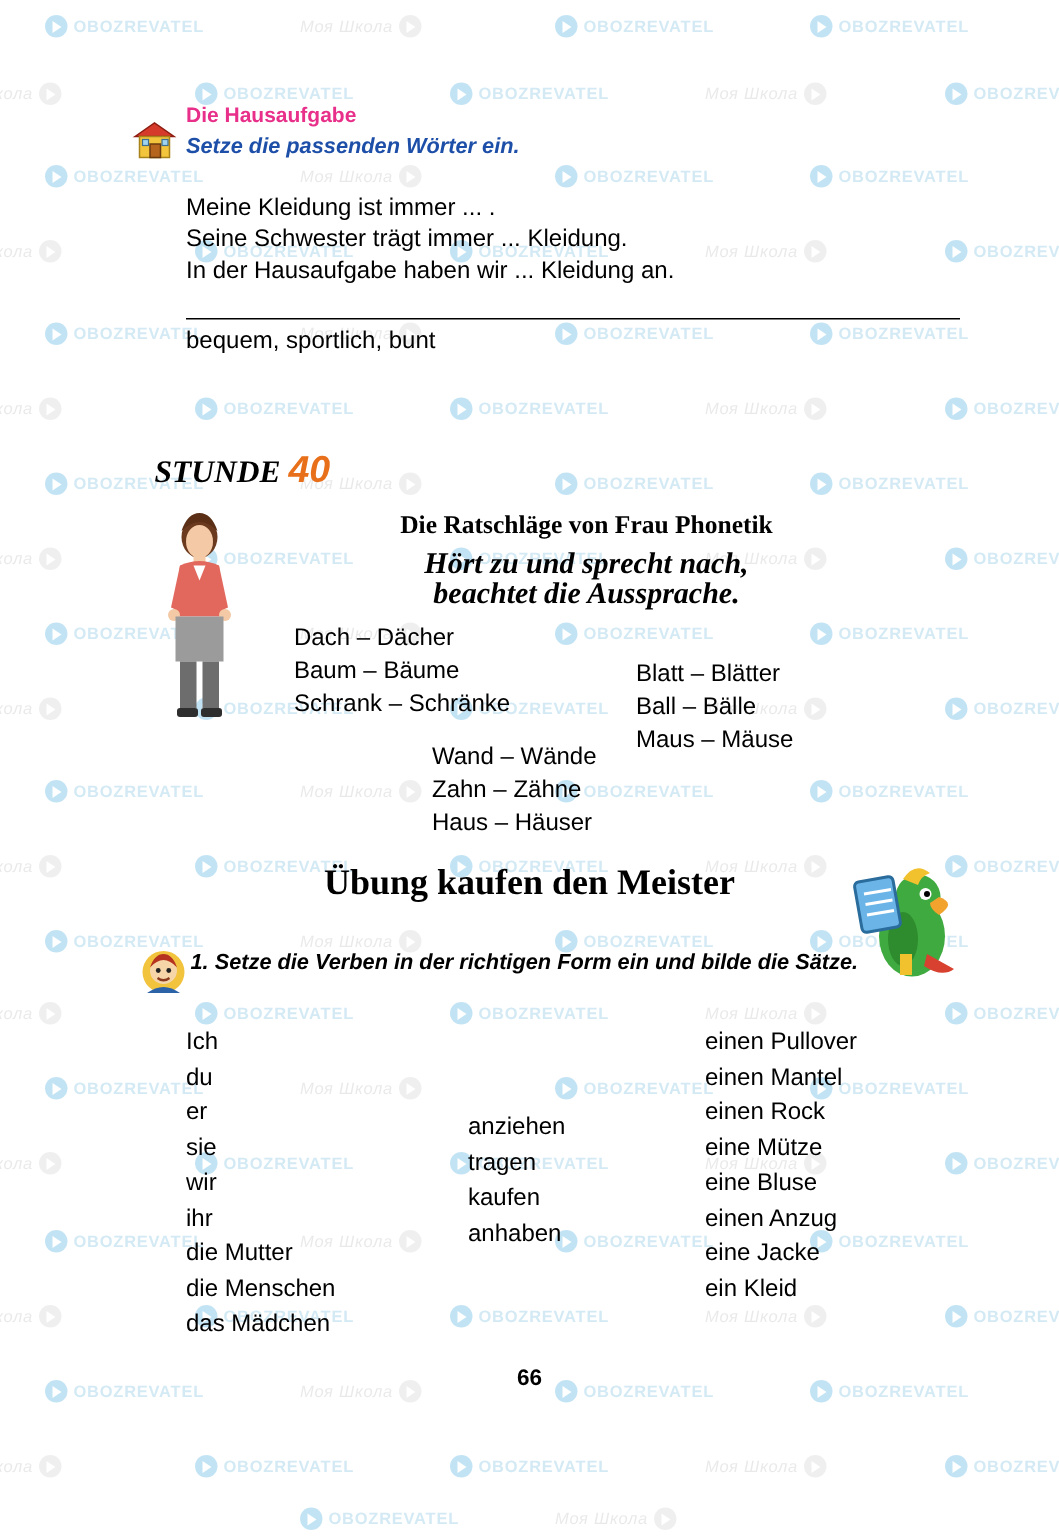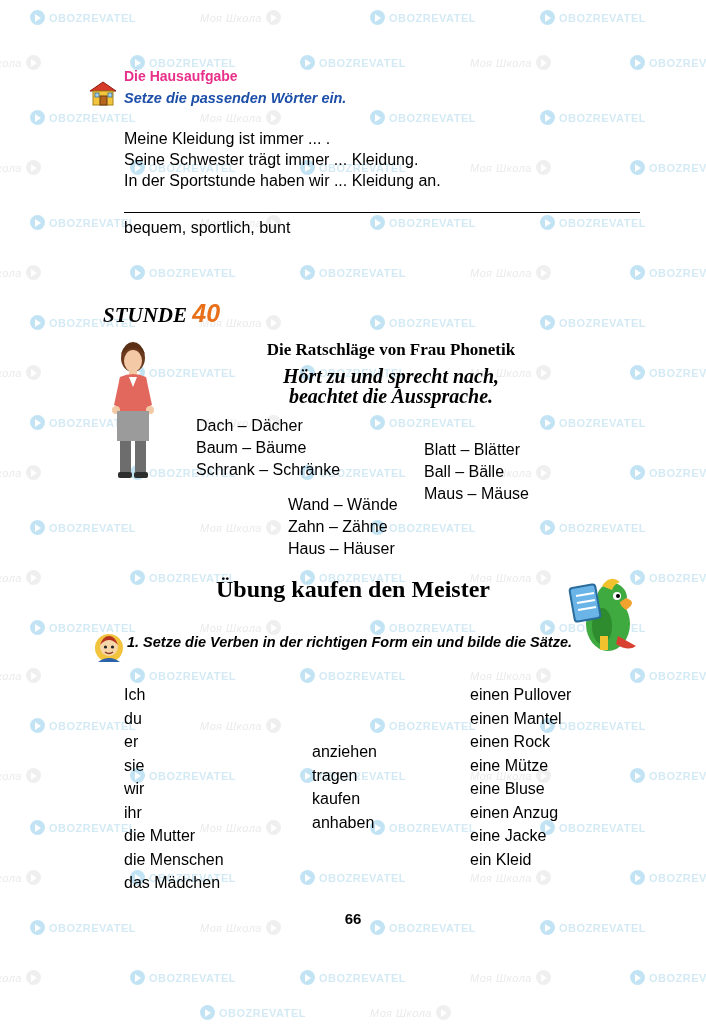--- a/index.html
+++ b/index.html
@@ -637,21 +637,21 @@
     <rect x="7" y="13" width="4" height="4" fill="#9fd3f0" stroke="#3f6f8e" stroke-width="0.8"></rect>
     <rect x="20" y="13" width="4" height="4" fill="#9fd3f0" stroke="#3f6f8e" stroke-width="0.8"></rect>
   </svg>
 
   <div class="hw-head">Die Hausaufgabe</div>
   <div class="hw-sub">Setze die passenden Wörter ein.</div>
 
   <div class="hw-lines">
     <div>Meine Kleidung ist immer ... .</div>
     <div>Seine Schwester trägt immer ... Kleidung.</div>
-    <div>In der Sportstunde haben wir ... Kleidung an.</div>
+    <div>In der Hausaufgabe haben wir ... Kleidung an.</div>
   </div>
 
   <div class="rule"></div>
   <div class="hw-words">bequem, sportlich, bunt</div>
 
   <div class="stunde">
     <span>STUNDE</span>
     <span class="num">40</span>
   </div>
 

